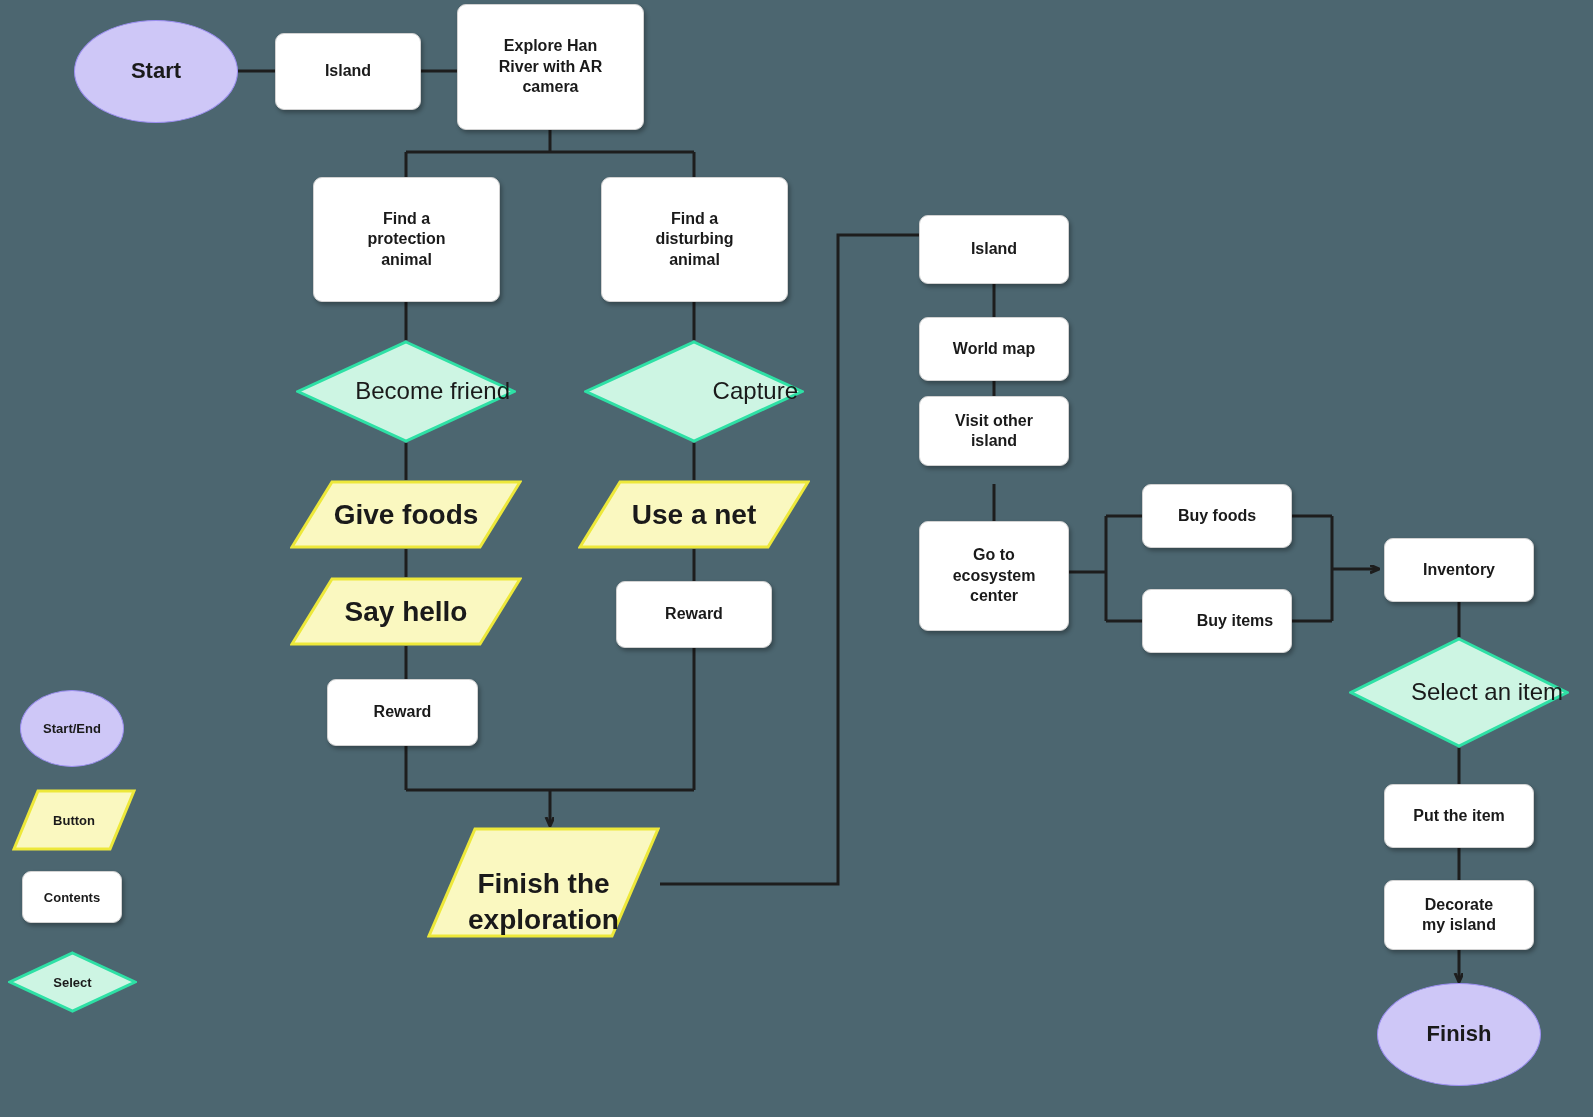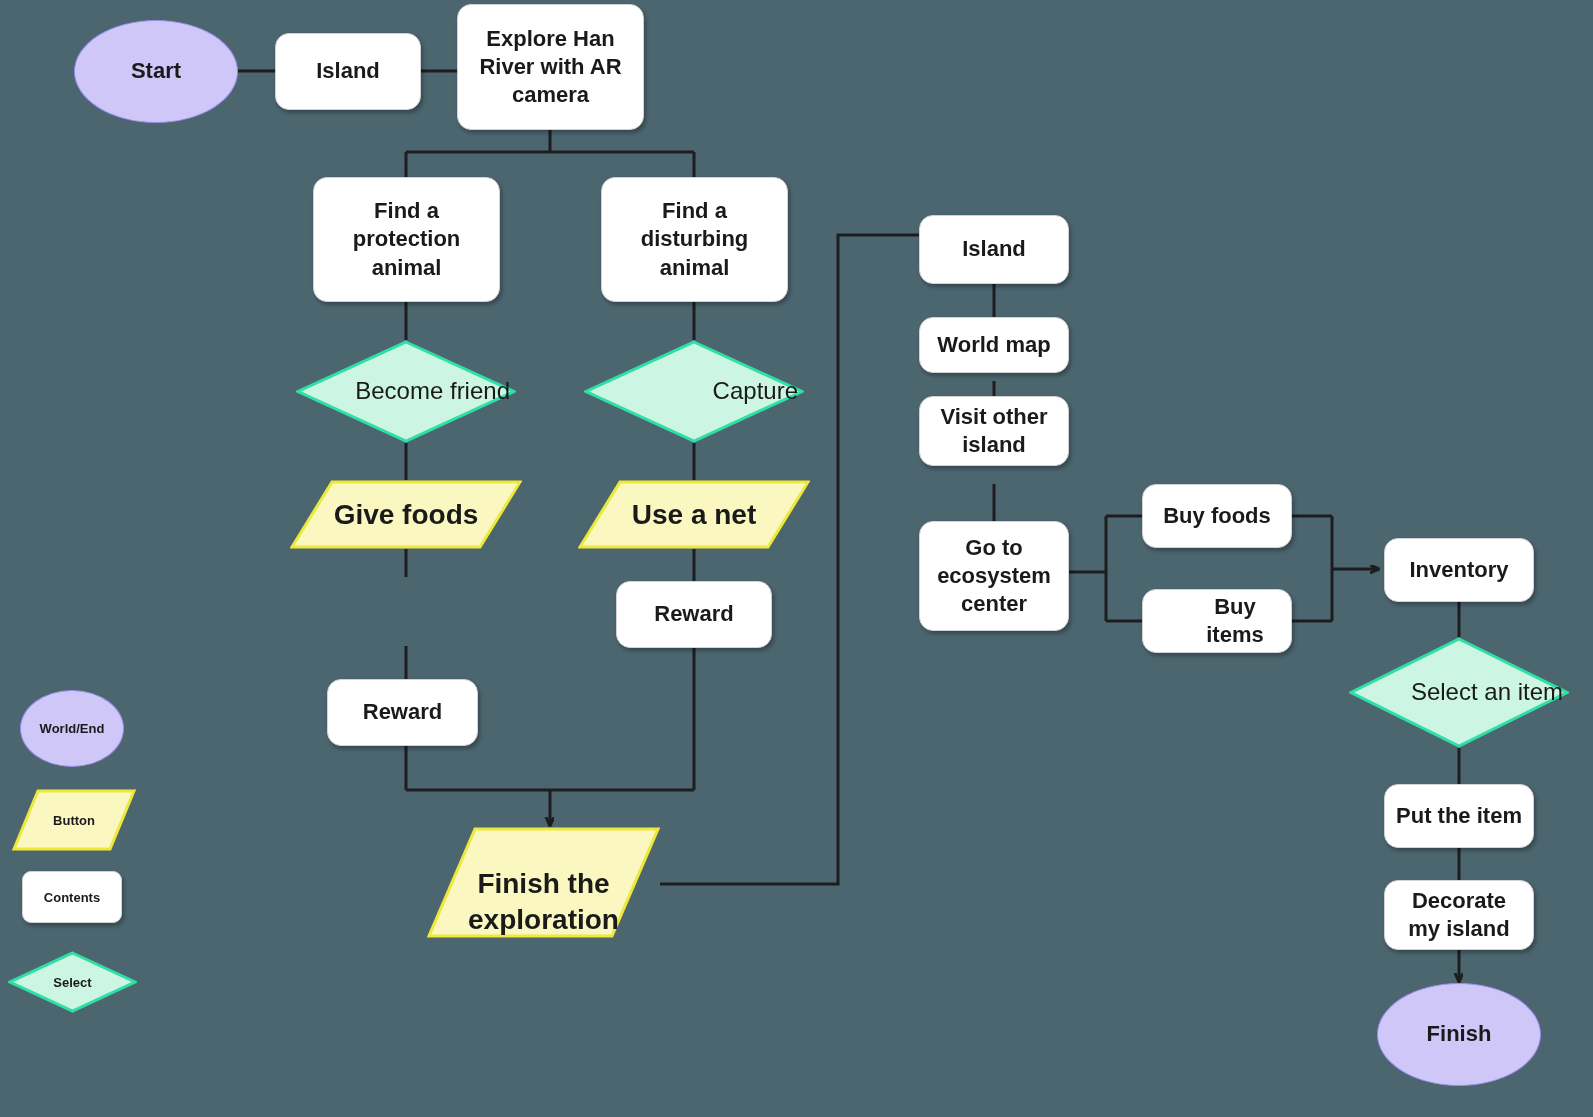--- a/index.html
+++ b/index.html
@@ -46,23 +46,23 @@
   .node .lbl {
     display: block;
     white-space: pre-line;
     padding: 0 6px;
   }
 
   
   .n-contents {
     background: #ffffff;
     border: 1px solid #d2d2d2;
-    border-radius: 14px;
+    border-radius: 9px;
     box-shadow: 2px 3px 4px rgba(0,0,0,0.30);
-    font-size: 22px;
+    font-size: 16px;
     font-weight: 600;
   }
 
   
   .n-terminal {
     background: #cec7f7;
     border: 1.5px solid #9b8ef0;
     border-radius: 50%;
     font-size: 22px;
     font-weight: 600;
@@ -212,20 +212,26 @@
     <span class="lbl">Give foods</span>
   </div>
 
   <div class="node n-button" style="left:578px; top:480px; width:232px; height:69px;">
     <svg class="shape" viewBox="0 0 232 69" preserveAspectRatio="none">
       <polygon points="42,2 230,2 190,67 2,67" fill="#faf8c0" stroke="#ede83a" stroke-width="3"></polygon>
     </svg>
     <span class="lbl">Use a net</span>
   </div>
 
+  <div class="node n-button" style="left:290px; top:577px; width:232px; height:69px;">
+    <svg class="shape" viewBox="0 0 232 69" preserveAspectRatio="none">
+      <polygon points="42,2 230,2 190,67 2,67" fill="#faf8c0" stroke="#ede83a" stroke-width="3"></polygon>
+    </svg>
+    <span class="lbl">Say hello</span>
+  </div>
 
   <div class="node n-contents" style="left:616px; top:581px; width:156px; height:67px;">
     <span class="lbl">Reward</span>
   </div>
 
   <div class="node n-contents" style="left:327px; top:679px; width:151px; height:67px;">
     <span class="lbl">Reward</span>
   </div>
 
   <div class="node n-button" style="left:427px; top:827px; width:233px; height:111px;align-items:flex-end;">
@@ -233,21 +239,21 @@
       <polygon points="48,2 231,2 185,109 2,109" fill="#faf8c0" stroke="#ede83a" stroke-width="3"></polygon>
     </svg>
     <span class="lbl">Finish the
 exploration</span>
   </div>
 
   <div class="node n-contents" style="left:919px; top:215px; width:150px; height:69px;">
     <span class="lbl">Island</span>
   </div>
 
-  <div class="node n-contents" style="left:919px; top:317px; width:150px; height:56px;">
+  <div class="node n-contents" style="left:919px; top:317px; width:150px; height:64px;">
     <span class="lbl">World map</span>
   </div>
 
   <div class="node n-contents" style="left:919px; top:396px; width:150px; height:70px;">
     <span class="lbl">Visit other
 island</span>
   </div>
 
   <div class="node n-contents" style="left:919px; top:521px; width:150px; height:110px;">
     <span class="lbl">Go to
@@ -283,21 +289,21 @@
 my island</span>
   </div>
 
   <div class="node n-terminal" style="left:1377px; top:983px; width:164px; height:103px;">
     <span class="lbl">Finish</span>
   </div>
 
   <div id="legend" style="left:0px; top:0px; width:1593px; height:1117px;">
 
     <div class="lg-item n-terminal" style="left:20px; top:690px; width:104px; height:77px; font-size:13px; font-weight:700; border-radius:50%;">
-      <span class="lbl">World/End</span>
+      <span class="lbl">Start/End</span>
     </div>
 
     <div class="lg-item" style="left:12px; top:789px; width:124px; height:62px;">
       <svg style="position:absolute;left:0;top:0;width:100%;height:100%;" viewBox="0 0 124 62" preserveAspectRatio="none">
         <polygon points="26,2 122,2 98,60 2,60" fill="#faf8c0" stroke="#ede83a" stroke-width="3"></polygon>
       </svg>
       <span class="lbl">Button</span>
     </div>
 
     <div class="lg-item n-contents" style="left:22px; top:871px; width:100px; height:52px; font-size:13px; font-weight:700; border-radius:9px;">

